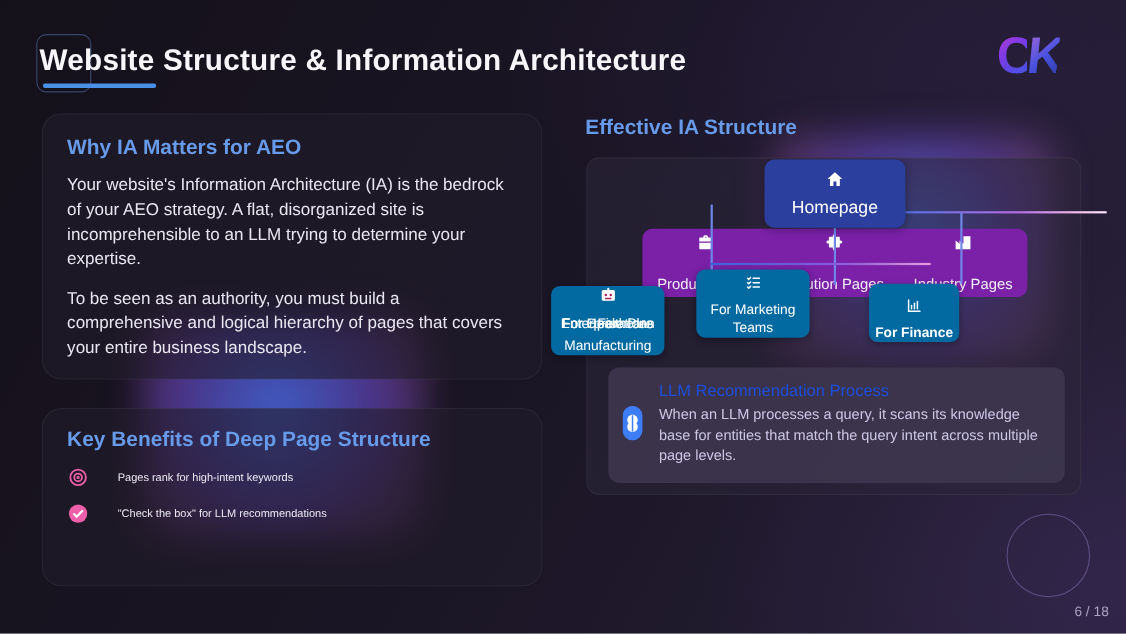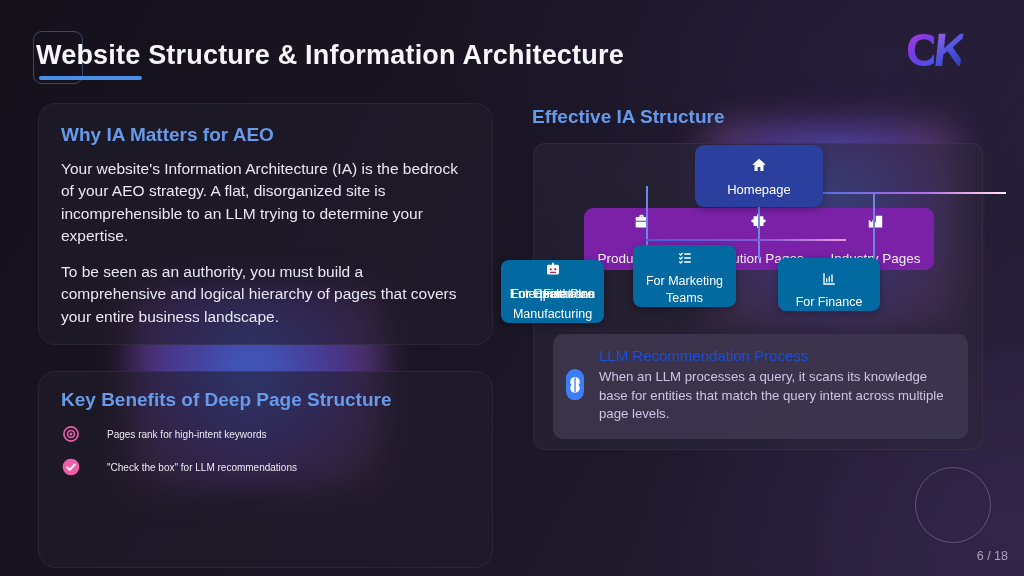--- a/index.html
+++ b/index.html
@@ -28,47 +28,47 @@
   .page-title { left:36px; top:40px; font-size:27px; font-weight:bold; color:#f7f6fa; letter-spacing:0.2px; }
 
   .logo { right:62px; top:22px; font-weight:800; font-size:47px; letter-spacing:-6px; }
   .logo span { -webkit-background-clip:text; background-clip:text; color:transparent; display:inline-block; }
   .logo-c { background-image:linear-gradient(140deg,#c43fd2 5%,#7a3ae4 45%,#3a5ae6 95%); }
   .logo-k { background-image:linear-gradient(140deg,#b06ad8 0%,#4a52e0 55%,#27379c 100%); transform:skewX(-6deg); }
 
   
   .card { background:rgba(34,29,44,0.60); border:1px solid rgba(255,255,255,0.05); border-radius:18px; }
   .card1 { left:38px; top:103px; width:455px; height:242px; padding:20px 22px; }
-  .card2 { left:38px; top:371px; width:455px; height:197px; padding:17px 22px; }
+  .card2 { left:38px; top:371px; width:455px; height:162px; padding:17px 22px; }
   .card-heading { color:#679ae8; font-size:19px; font-weight:bold; margin-bottom:12px; }
   .card p { font-size:15.5px; line-height:1.45; color:#e9e7f2; margin-bottom:13px; }
   .benefit { display:flex; align-items:center; gap:26px; margin-top:13px; font-size:10px; color:#eceaf4; }
   .benefit .ic { width:20px; height:20px; color:#ed5fa8; flex:0 0 20px; display:flex; }
   .benefit .ic svg { width:20px; height:20px; }
 
   
   .ia-heading { left:532px; top:106px; font-size:19px; font-weight:bold; color:#679ae8; }
   .panel { left:533px; top:143px; width:450px; height:307px; background:rgba(44,38,57,0.52);
            border:1px solid rgba(255,255,255,0.05); border-radius:12px; overflow:visible; }
-  .panel .node-text { font-size:13px; color:#fff; text-align:center; }
+  .panel .node-text { font-size:16px; color:#fff; text-align:center; }
 
   .node { position:absolute; border-radius:9px; color:#fff; display:flex; flex-direction:column; align-items:center; justify-content:center; gap:4px; }
   .node svg { width:18px; height:18px; }
   .homepage { left:161px; top:1px; width:128px; height:62px; background:#2b3f9e; box-shadow:0 2px 8px rgba(0,0,0,0.3); z-index:4; }
 
   .purple-row { position:absolute; left:50px; top:64px; width:350px; height:62px; background:#7a21a8; border-radius:9px;
                 display:flex; align-items:center; justify-content:space-around; z-index:2; }
   .purple-item { display:flex; flex-direction:column; align-items:center; gap:17px; color:#fff; }
   .purple-item svg { width:17px; height:17px; }
   .purple-item .lbl { font-size:13.5px; color:#f3eef8; }
 
   .crimson { background:#0369a1; box-shadow:0 2px 7px rgba(0,0,0,0.30); z-index:4;justify-content:flex-end; }
   .c1 { left:-33px; top:116px; width:103px; height:63px; border-radius:8px; }
   .c2 { left:99px;  top:101px; width:103px; height:62px; border-radius:8px; }
-  .c3 { left:244px; top:114px; width:102px; height:53px; border-radius:8px; }
+  .c3 { left:256px; top:114px; width:82px; height:53px; border-radius:8px;font-weight:bold; }
   .crimson .node-text { font-size:12.5px; line-height:1.25; }
   .overlap-wrap { position:relative; width:130px; height:16px; }
   .overlap-wrap span { position:absolute; left:0; right:0; text-align:center; white-space:nowrap; font-size:12.5px; color:#fff; }
 
   
   .line { position:absolute; z-index:3; pointer-events:none; }
   .vl { width:1.5px; background:#6f86e8; }
   .vl1 { left:112px; top:42px; height:74px; }
   .vl2 { left:224px; top:63px; height:52px; }
   .vl3 { left:339px; top:49px; height:65px; }

